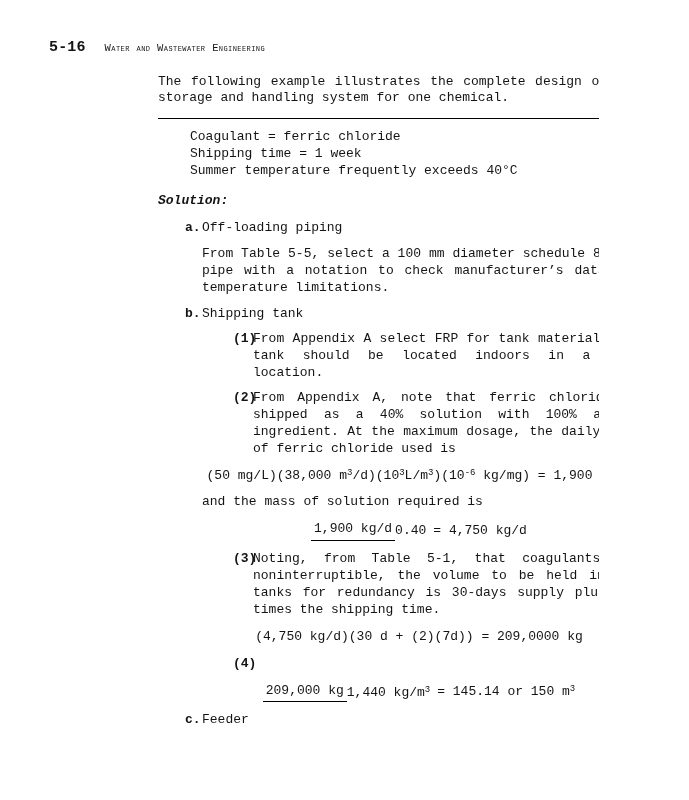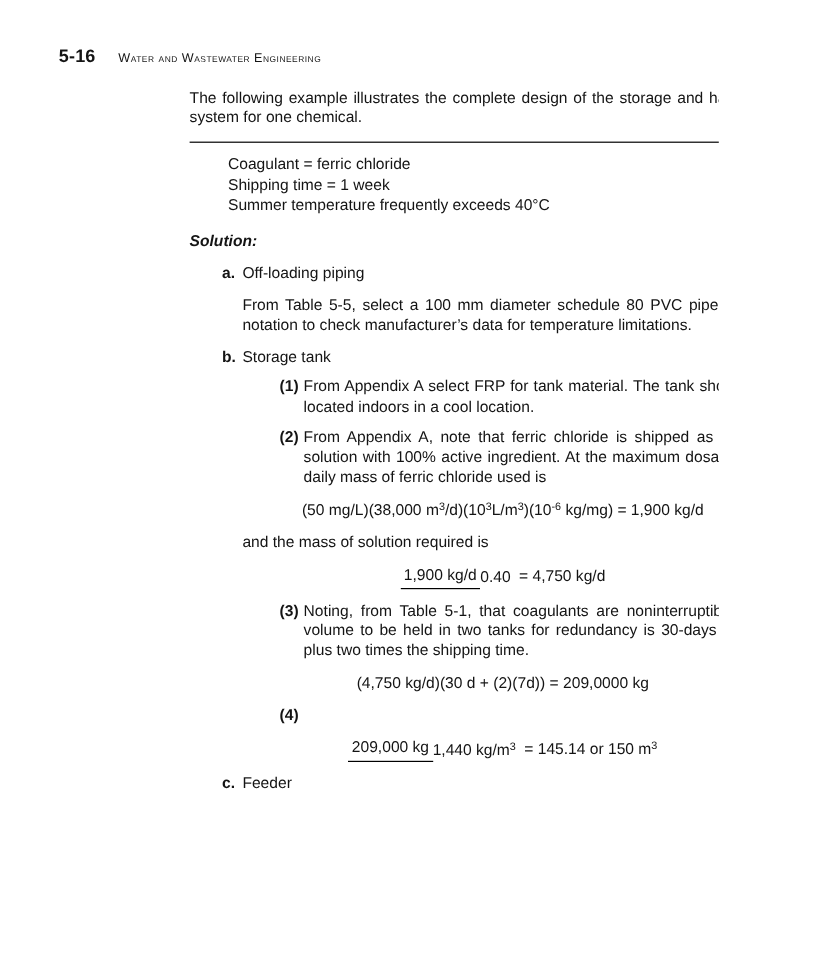--- a/index.html
+++ b/index.html
@@ -2,21 +2,21 @@
 <html><head>
 <meta charset="utf-8">
 <style>
   html, body { margin: 0; padding: 0; background: #ffffff; }
   .page {
     position: relative;
     width: 599px;
     height: 800px;
     background: #ffffff;
     color: #141414;
-    font-family: Liberation Sans, sans-serif;
+    font-family: Liberation Mono, monospace;
     font-size: 13px;
     line-height: 1.3;
     box-sizing: border-box;
     padding: 38px 49px 0 49px;
     overflow: hidden;
   }
   .running-header { display: flex; align-items: baseline; gap: 19px; }
   .page-num { font-weight: bold; font-size: 15px; letter-spacing: 0.01em; }
   .running-head { font-variant: small-caps; font-size: 10.5px; letter-spacing: 0.04em; }
 
@@ -79,21 +79,21 @@
     <p class="solution-label">Solution:</p>
 
     <div class="li-1">
       <span class="li-1-label">a.</span>
       <div class="li-1-body">Off-loading piping</div>
     </div>
     <p class="para justify indent-1">From Table 5-5, select a 100 mm diameter schedule 80 PVC pipe with a notation to check manufacturer’s data for temperature limitations.</p>
 
     <div class="li-1">
       <span class="li-1-label">b.</span>
-      <div class="li-1-body">Storage tank</div>
+      <div class="li-1-body">Shipping tank</div>
     </div>
 
     <div class="li-2">
       <span class="li-2-label">(1)</span>
       <div class="li-2-body">From Appendix A select FRP for tank material. The tank should be located indoors in a cool location.</div>
     </div>
 
     <div class="li-2">
       <span class="li-2-label">(2)</span>
       <div class="li-2-body">From Appendix A, note that ferric chloride is shipped as a 40% solution with 100% active ingredient. At the maximum dosage, the daily mass of ferric chloride used is</div>

